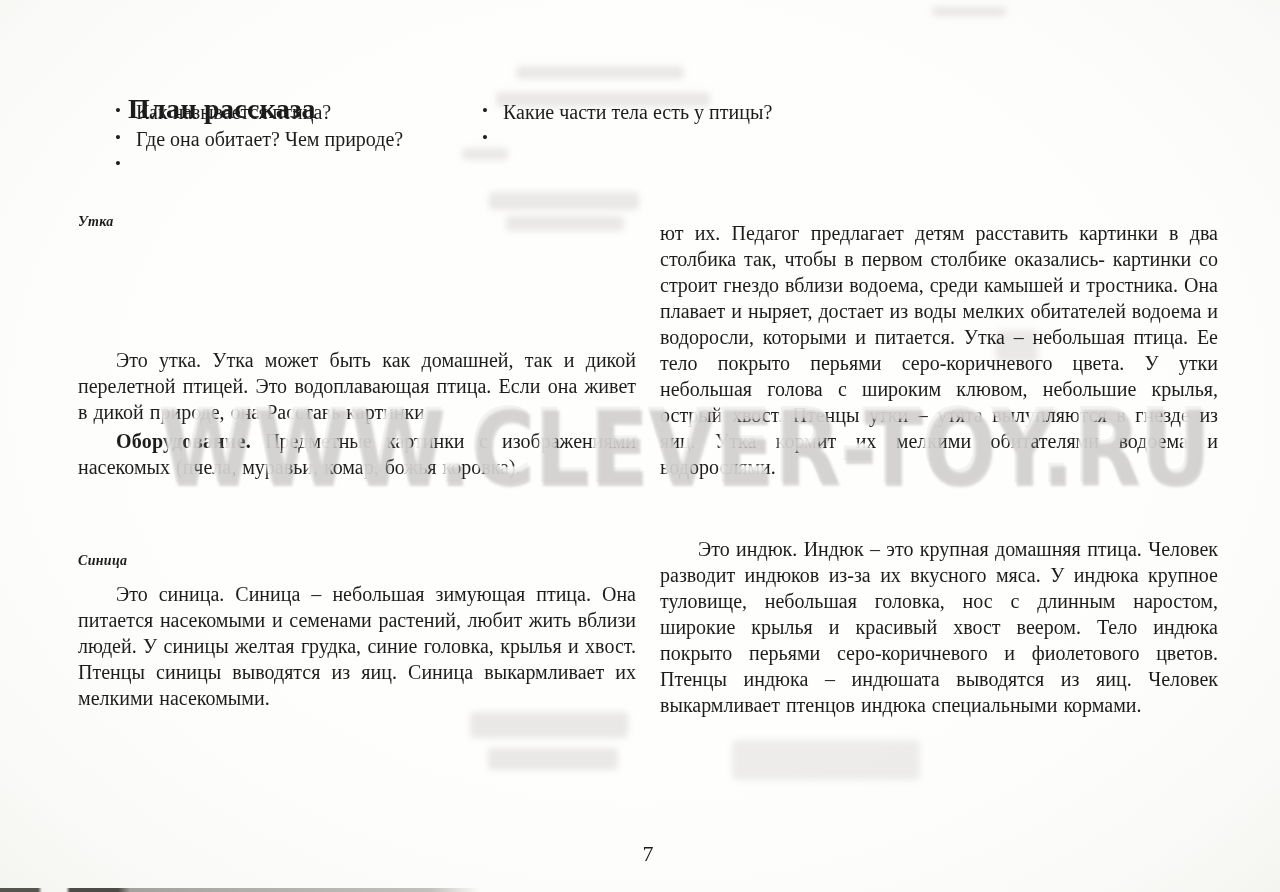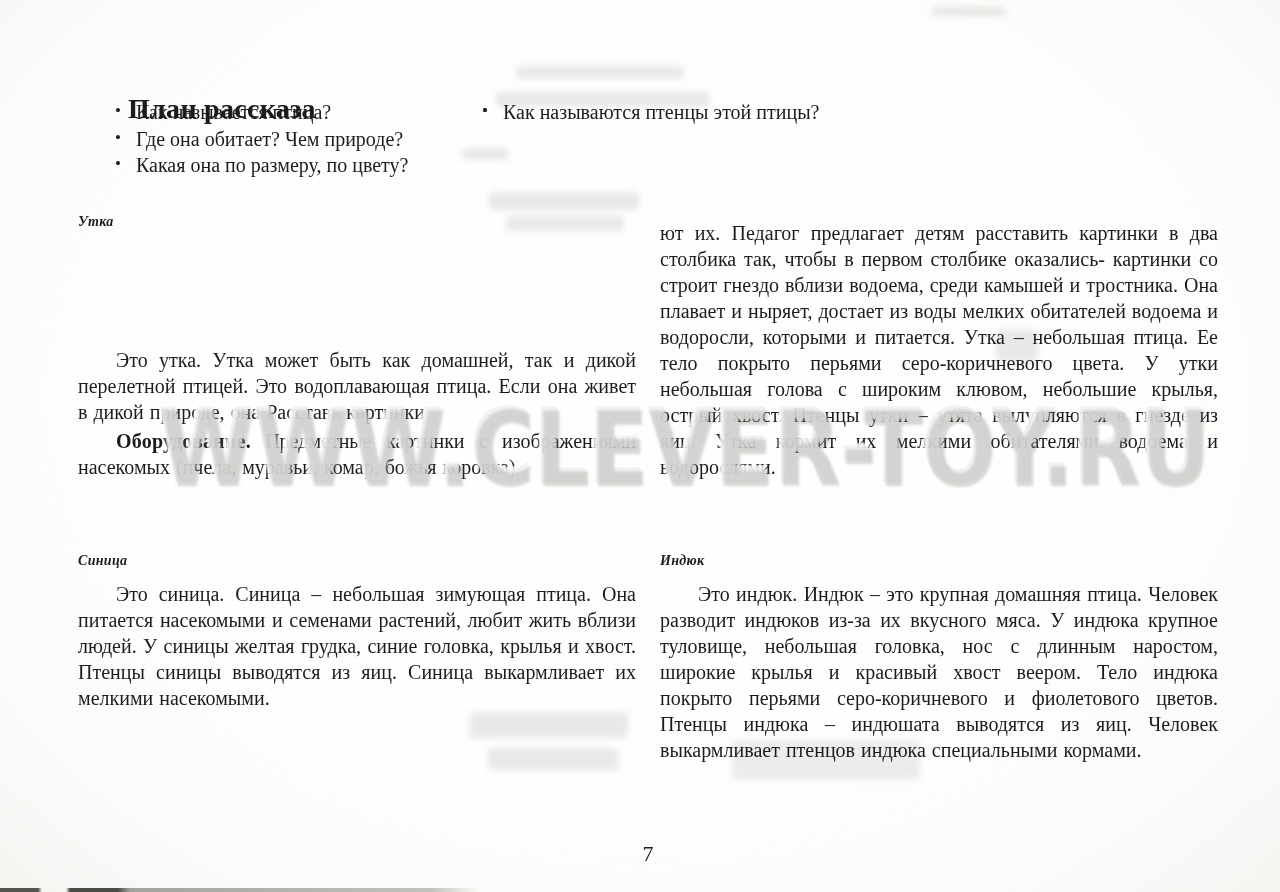--- a/index.html
+++ b/index.html
@@ -143,47 +143,46 @@
   <div class="smudge sm7"></div>
   <div class="smudge sm8"></div>
   <div class="smudge sm9"></div>
   <div class="smudge sm10"></div>
 
   <h2 class="plan-title">План рассказа</h2>
 
   <ul class="bullets left">
     <li><span class="dot">•</span><span>Как называется птица?</span></li>
     <li><span class="dot">•</span><span>Где она обитает? Чем природе?</span></li>
-    <li><span class="dot">•</span><span>Какая она по размеру, по цвету?</span></li>
+    <li><span class="dot">•</span></li>
   </ul>
 
   <ul class="bullets right">
+    <li><span class="dot">•</span><span>Какие части тела есть у птицы?</span></li>
     <li><span class="dot">•</span></li>
-    <li><span class="dot">•</span><span>Как называются птенцы этой птицы?</span></li>
   </ul>
 
   <h2 class="section-title" id="duck-title">Утка</h2>
 
   <div class="cols" id="duck-cols">
     <div class="col">
       <p class="indent"><span>Это утка. Утка может быть как домашней, так и дикой перелетной птицей. Это водоплавающая птица. Если она живет в дикой природе, она Расставь картинки</span></p>
       <p class="indent"><b>Оборудование.</b><span> Предметные картинки с изображениями насекомых (пчела, муравьи, комар, божья коровка).</span></p>
     </div>
     <div class="col">
       <p><span>ют их. Педагог предлагает детям расставить картинки в два столбика так, чтобы в первом столбике оказались- картинки со строит гнездо вблизи водоема, среди камышей и тростника. Она плавает и ныряет, достает из воды мелких обитателей водоема и водоросли, которыми и питается. Утка – небольшая птица. Ее тело покрыто перьями серо-коричневого цвета. У утки небольшая голова с широким клювом, небольшие крылья, острый хвост. Птенцы утки – утята вылупляются в гнезде из яиц. Утка кормит их мелкими обитателями водоема и водорослями.</span></p>
     </div>
   </div>
 
   <div class="cols" id="birds-row">
     <div class="col bird">
       <h2 class="section-title">Синица</h2>
       <p class="indent"><span>Это синица. Синица – небольшая зимующая птица. Она питается насекомыми и семенами растений, любит жить вблизи людей. У синицы желтая грудка, синие головка, крылья и хвост. Птенцы синицы выводятся из яиц. Синица выкармливает их мелкими насекомыми.</span></p>
     </div>
     <div class="col bird">
-      <h2 class="section-title">Индюк</h2>
       <p class="indent"><span>Это индюк. Индюк – это крупная домашняя птица. Человек разводит индюков из-за их вкусного мяса. У индюка крупное туловище, небольшая головка, нос с длинным наростом, широкие крылья и красивый хвост веером. Тело индюка покрыто перьями серо-коричневого и фиолетового цветов. Птенцы индюка – индюшата выводятся из яиц. Человек выкармливает птенцов индюка специальными кормами.</span></p>
     </div>
   </div>
 
   <div class="watermark">WWW.CLEVER-TOY.RU</div>
 
   <div class="page-number">7</div>
 
   <div class="bottom-strip"></div>
 

